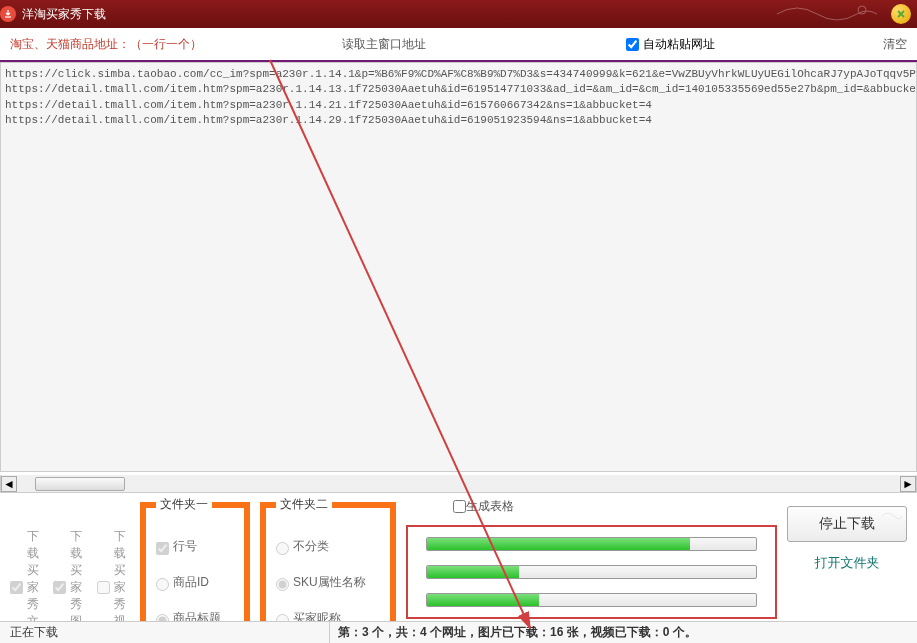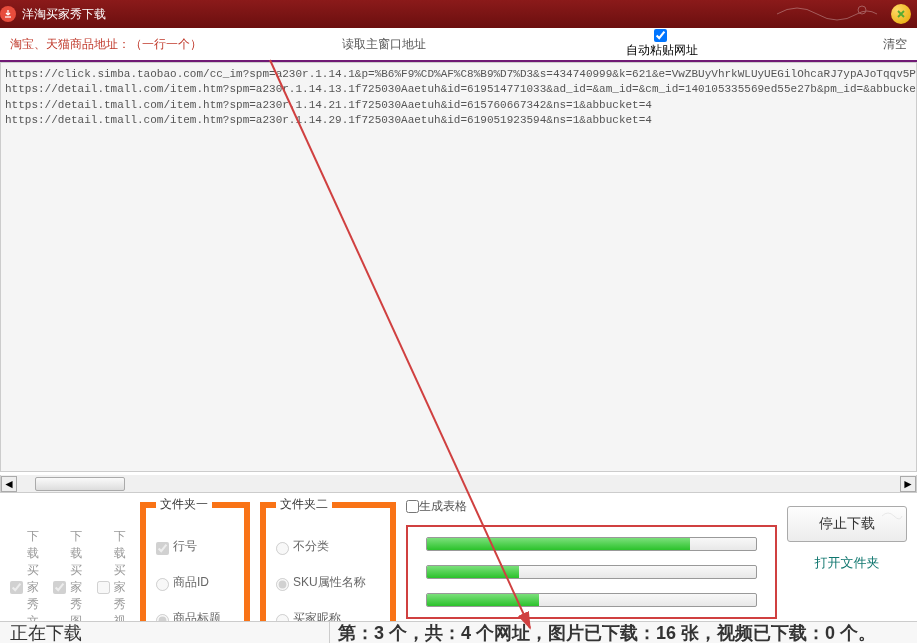--- a/index.html
+++ b/index.html
@@ -6,46 +6,46 @@
 body { font-family: "Microsoft YaHei", SimSun, sans-serif; font-size: 12px; background: #fff; width: 917px; height: 643px; overflow: hidden; position: relative; }
 .titlebar { height: 28px; background: linear-gradient(to bottom, #8b1a1a, #6b0f0f); color: #fff; display: flex; align-items: center; padding: 0 0; position: relative; }
 .titlebar .icon { width: 16px; height: 16px; border-radius: 50%; background: #e74c3c; display: flex; align-items: center; justify-content: center; margin-right: 6px; }
 .titlebar .icon svg { width: 10px; height: 10px; }
 .titlebar .close { position: absolute; right: 6px; top: 4px; width: 20px; height: 20px; border-radius: 50%; background: radial-gradient(circle at 30% 30%, #ffd966, #e6a800); display: flex; align-items: center; justify-content: center; cursor: pointer; }
 .titlebar .close svg { width: 10px; height: 10px; }
 .titlebar .decoration { position: absolute; right: 30px; top: 0; width: 120px; height: 28px; opacity: 0.3; }
 .toolbar { height: 34px; background: #fff; display: flex; align-items: center; padding: 0 10px; border-bottom: 2px solid #701a75; }
 .toolbar .label { color: #c0392b; margin-right: 140px; }
 .toolbar .link { color: #555; margin-right: 200px; cursor: pointer; }
-.toolbar .chk { display: flex; align-items: center; flex-direction: column; }
+.toolbar .chk { display: flex; align-items: center; }
 .toolbar .chk input { margin-right: 4px; }
 .toolbar .right { margin-left: auto; color: #555; cursor: pointer; }
 .textarea-wrap { padding: 0; height: 430px; }
 .textarea { width: 100%; height: 410px; border: 1px solid #ccc; background: #f5f5f5; font-family: "Courier New", monospace; font-size: 11px; color: #555; padding: 4px; resize: none; overflow: auto; white-space: pre; line-height: 1.4; }
 .scrollbar { height: 18px; border: 1px solid #ccc; border-top: none; background: #f0f0f0; display: flex; align-items: center; }
 .scrollbar .thumb { width: 90px; height: 14px; margin-left: 18px; background: linear-gradient(to bottom, #fafafa, #ddd); border: 1px solid #aaa; border-radius: 2px; }
 .scrollbar .arrow { width: 16px; height: 16px; display: flex; align-items: center; justify-content: center; border: 1px solid #aaa; background: #eee; }
 .options { display: flex; padding: 4px 10px 6px 10px; gap: 10px; }
 .opt-col { display: flex; flex-direction: row; gap: 10px; padding-top: 8px; }
 .opt-col label { display: flex; align-items: center; color: #999; }
 .opt-col input { margin-right: 4px; }
 fieldset { border: 6px solid #f97316; padding: 6px 10px 18px 10px; }
 fieldset legend { padding: 0 4px; color: #333; }
 fieldset label { display: flex; align-items: flex-end; color: #666; margin: 19px 0; }
 fieldset input { margin-right: 4px; }
 .progress-area { flex: 1; padding-top: 2px; }
-.progress-area .gen { display: flex; align-items: center; color: #555; margin-bottom: 10px; }
+.progress-area .gen { display: flex; align-items: center; color: #555; margin-bottom: 10px; margin-left: 47px; }
 .progress-box { border: 2px solid #d04040; padding: 10px 18px 10px 18px; display: flex; flex-direction: column; gap: 14px; position: relative; }
 .pbar { height: 14px; border: 1px solid #999; border-radius: 2px; background: linear-gradient(to bottom, #f8f8f8, #e8e8e8); position: relative; overflow: hidden; }
 .pbar .fill { position: absolute; left: 0; top: 0; bottom: 0; background: linear-gradient(to bottom, #7be07b, #2bc22b); }
 .btns { display: flex; flex-direction: column; gap: 12px; padding-top: 10px; align-items: center; }
 .btn { width: 120px; height: 36px; border: 1px solid #aaa; background: linear-gradient(to bottom, #fdfdfd, #ececec); border-radius: 3px; cursor: pointer; font-size: 14px; color: #333; position: relative; }
 .btn-decor { position: absolute; right: 2px; top: 2px; opacity: 0.15; }
 .link-btn { color: #0f766e; cursor: pointer; font-size: 13px; }
-.statusbar { position: absolute; bottom: 0; left: 0; right: 0; height: 22px; border-top: 1px solid #ccc; background: #f7f7f7; display: flex; align-items: center; font-size: 18px; color: #333; }
+.statusbar { position: absolute; bottom: 0; left: 0; right: 0; height: 22px; border-top: 1px solid #ccc; background: #f7f7f7; display: flex; align-items: center; font-size: 12px; color: #333; }
 .statusbar .left { padding: 0 10px; border-right: 1px solid #ccc; height: 100%; display: flex; align-items: center; width: 330px; }
 .statusbar .right { padding: 0 8px; font-weight: bold; }
 .arrow-line { position: absolute; pointer-events: none; z-index: 100; }
 </style>
 </head>
 <body>
 
 <div class="titlebar">
   <span class="icon">
     <svg viewBox="0 0 10 10">

